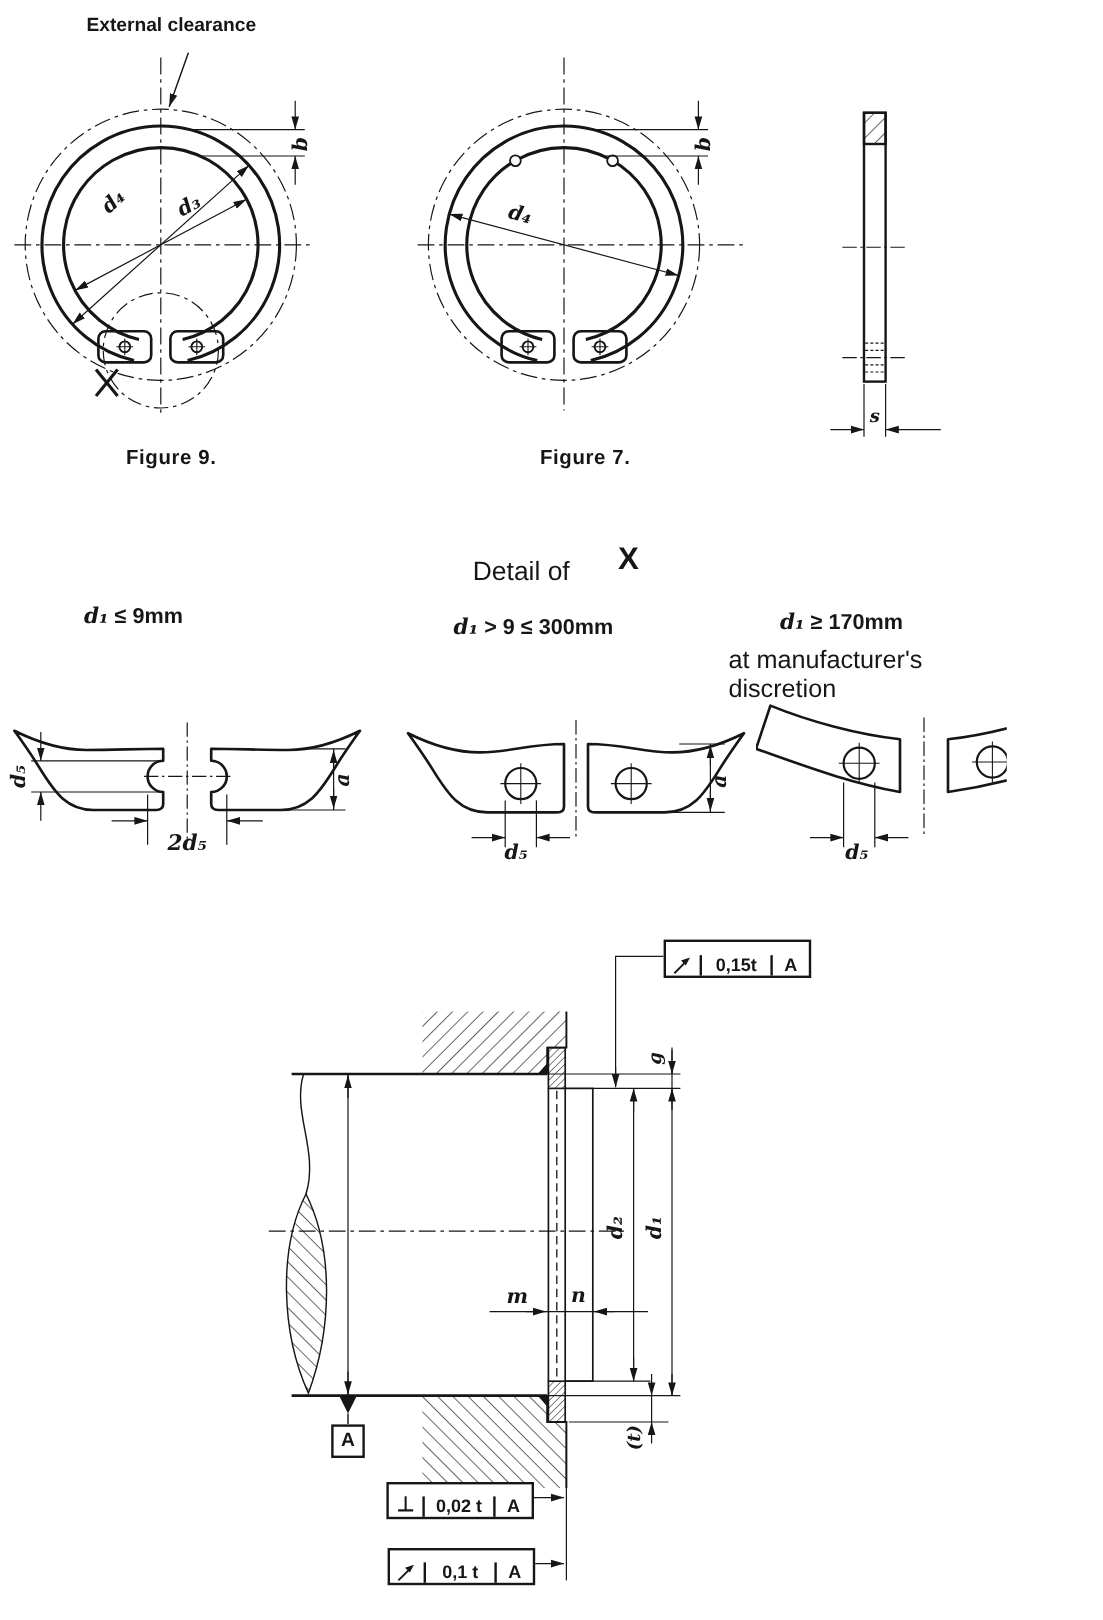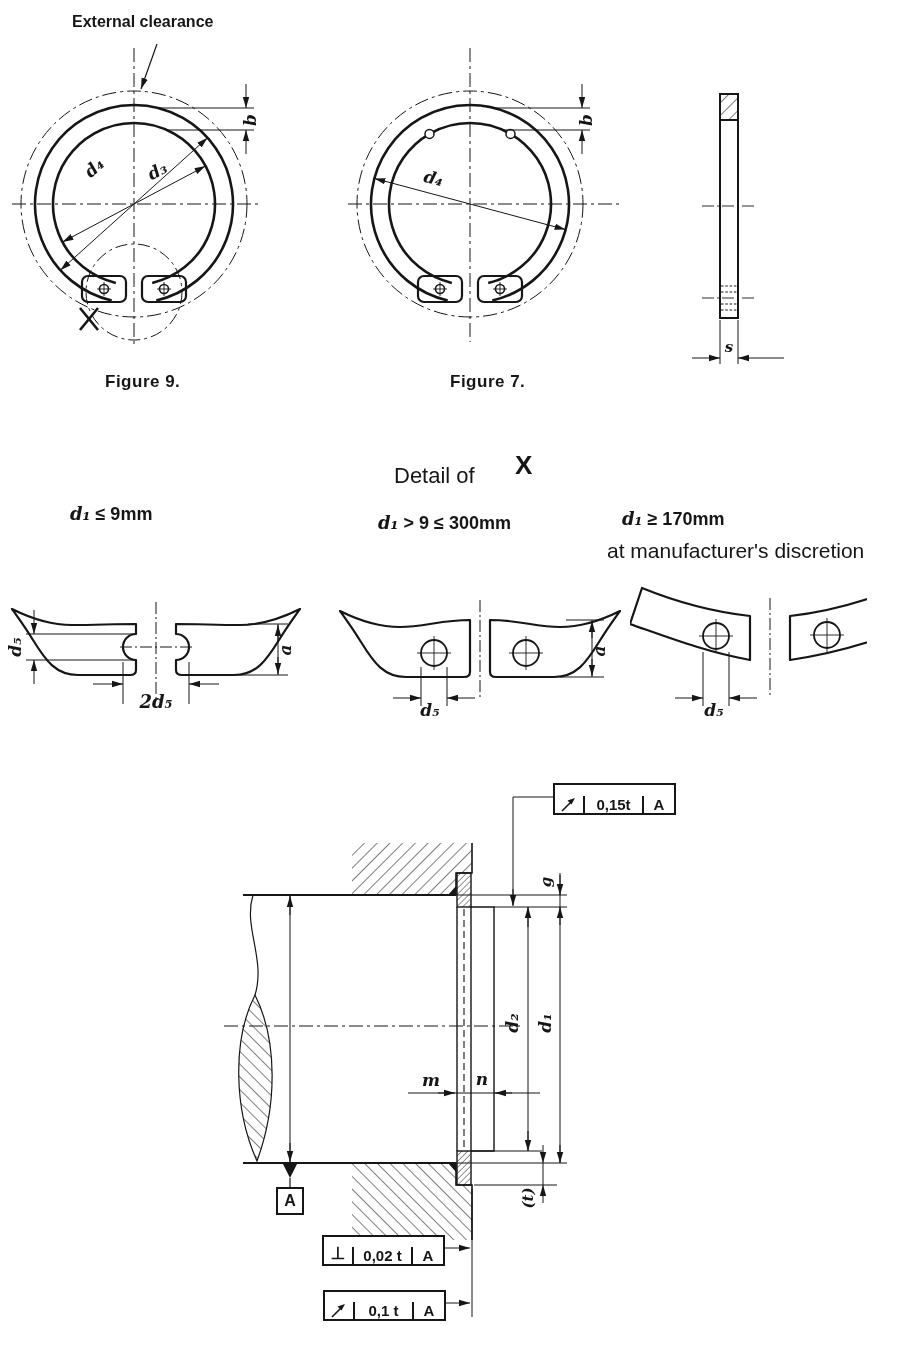--- a/index.html
+++ b/index.html
@@ -1,17 +1,17 @@
 <!DOCTYPE html>
 <html><head>
 <meta charset="utf-8">
 <style>
   html,body{margin:0;padding:0;background:#fff;}
   #page{position:relative;width:839px;height:1350px;background:#fff;overflow:hidden;
-        font-family:"Liberation Sans",sans-serif;color:#161616;padding-left:28px;}
+        font-family:"Liberation Sans",sans-serif;color:#161616;}
   .abs{position:absolute;}
   .caption{font-size:17px;font-weight:600;letter-spacing:.5px;color:#161616;}
   .small-label{font-size:21px;font-weight:500;color:#161616;}
   .cond{font-size:18px;font-weight:700;color:#161616;white-space:nowrap;}
   .cond .var{font-family:"DejaVu Serif",serif;font-style:italic;font-weight:700;}
   .fcf{display:flex;border:2px solid #161616;background:#fff;align-items:flex-end;}
   .fcf .cell{display:flex;align-items:center;justify-content:center;
              font-size:15px;font-weight:700;color:#161616;}
   .fcf .cell + .cell{border-left:2px solid #161616;}
   .datum-box{border:2px solid #161616;display:flex;align-items:center;justify-content:center;
@@ -145,21 +145,21 @@
 
   <div class="abs small-label" style="left:394px;top:463px;font-size:22px;font-weight:400">Detail of</div>
   <div class="abs xbig" style="left:515px;top:450px">X</div>
 
   <div class="abs cond" style="left:70px;top:503px">
     <span class="var">d₁</span><span> ≤ 9mm</span>
   </div>
   <div class="abs cond" style="left:378px;top:512px">
     <span class="var">d₁</span><span> &gt; 9 ≤ 300mm</span>
   </div>
-  <div class="abs cond" style="left:622px;top:508px">
+  <div class="abs cond" style="left:650px;top:508px">
     <span class="var">d₁</span><span> ≥ 170mm</span>
   </div>
   <div class="abs small-label" style="left:607px;top:539px">at manufacturer's discretion</div>
 
   <svg class="abs" style="left:8px;top:572px" width="305" height="148" viewBox="0 0 305 148">
     <g stroke="#161616" fill="none" stroke-linejoin="round">
       <path d="M168,52 L168,62 A13,13 0 0 1 168,88 L168,98 Q168,103 174,103 L226,103 C248,103 258,89 271,68 C279,55 287,44 292,37 C272,47 252,53 232,53 C208,53 191,52 168,52 Z" stroke-width="2.2"></path>
       <path d="M128,52 L128,62 A13,13 0 0 0 128,88 L128,98 Q128,103 122,103 L70,103 C48,103 38,89 25,68 C17,55 9,44 4,37 C24,47 44,53 64,53 C88,53 105,52 128,52 Z" stroke-width="2.2"></path>
       <line x1="148" y1="30" x2="148" y2="128" stroke-width="1" stroke-dasharray="12 3 2 3"></line>
       <line x1="112" y1="75" x2="184" y2="75" stroke-width="1" stroke-dasharray="12 3 2 3"></line>

